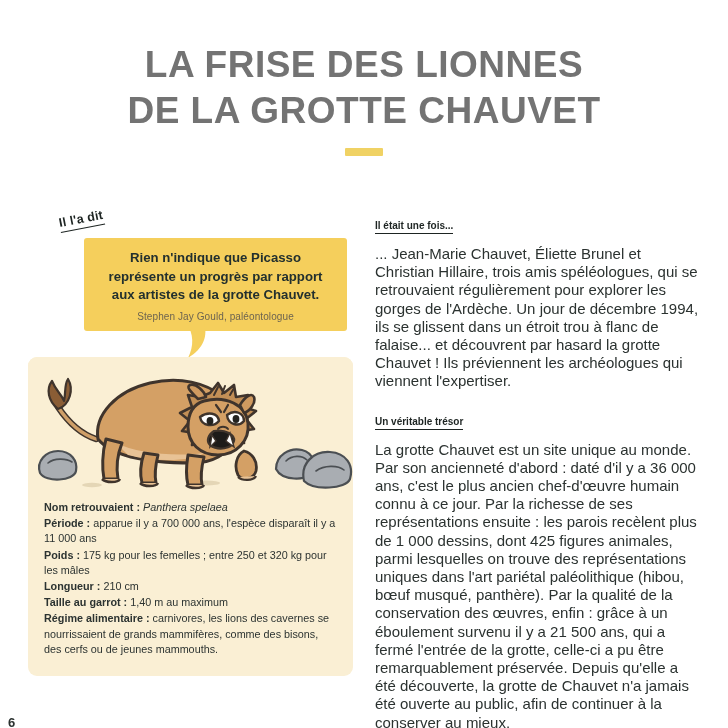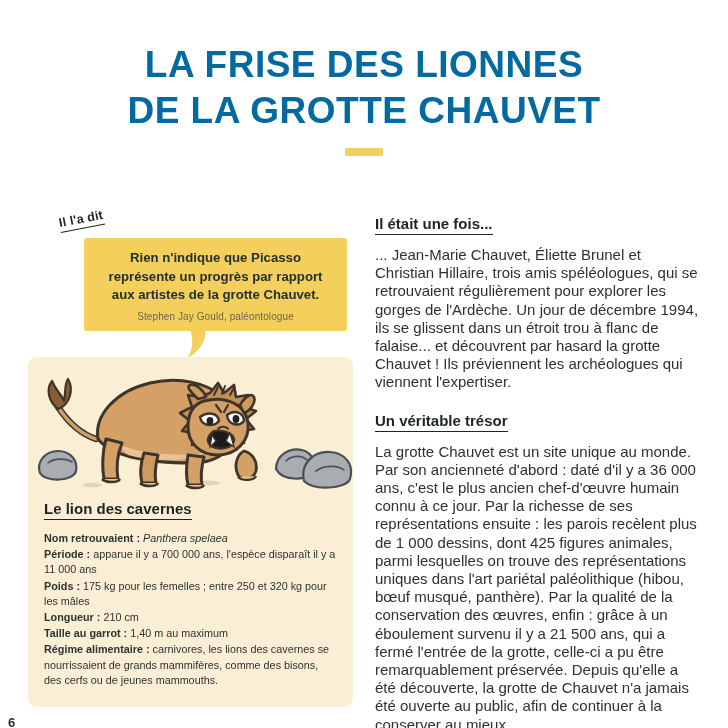--- a/index.html
+++ b/index.html
@@ -22,21 +22,21 @@
     top: 42px;
     left: 0;
     width: 728px;
     text-align: center;
   }
   .title-line {
     font-size: 37px;
     font-weight: bold;
     letter-spacing: 0.5px;
     line-height: 46px;
-    color: #0369a1;
+    color: #737373;
     text-transform: uppercase;
   }
   #title-divider {
     width: 38px;
     height: 8px;
     background: #f0d264;
     border-radius: 1px;
     margin: 14px auto 0 auto;
   }
 
@@ -133,21 +133,21 @@
   .fact-italic { font-style: italic; text-align: center; }
 
   
   #right-col {
     position: absolute;
     left: 375px;
     top: 215px;
     width: 325px;
   }
   .section-heading {
-    font-size: 15px;
+    font-size: 10px;
     font-weight: bold;
     color: #1d2422;
     display: inline-block;
     border-bottom: 1.7px solid #1d2422;
     padding-bottom: 2px;
     margin-bottom: 11px;
   }
   .body-para {
     font-size: 15px;
     line-height: 18.2px;
@@ -245,21 +245,20 @@
       <path d="M186 74 C180 78, 178 84, 182 88 C190 94, 204 92, 206 84 C207 78, 198 72, 186 74 Z" fill="#1d1b19" stroke="#3f342c" stroke-width="2.2"></path>
       <path d="M184 78 L182 90 L188 84 Z" fill="#ffffff" stroke="#3f342c" stroke-width="1.4"></path>
       <path d="M202 76 L206 90 L198 84 Z" fill="#ffffff" stroke="#3f342c" stroke-width="1.4"></path>
       <path d="M190 72 C192 69, 198 69, 200 72" fill="none" stroke="#3f342c" stroke-width="2" stroke-linecap="round"></path>
 
       <path d="M216 94 C224 96, 230 104, 228 114 C226 122, 214 124, 210 118 C206 110, 208 98, 216 94 Z" fill="#d4a065" stroke="#3f342c" stroke-width="2.8"></path>
       <path d="M210 120 C214 124, 226 124, 228 119" fill="#e8c295" stroke="#3f342c" stroke-width="2.2"></path>
     </svg>
 
     <div id="lion-facts">
-      <div id="lion-facts-title">Le lion des cavernes</div>
       <div>
         <div class="fact-row">
           <span class="fact-label">Nom retrouvaient :</span>
           <span class="fact-italic">Panthera spelaea</span>
         </div>
         <div class="fact-row">
           <span class="fact-label">Période :</span>
           <span>apparue il y a 700 000 ans, l'espèce disparaît il y a 11 000 ans</span>
         </div>
         <div class="fact-row">

